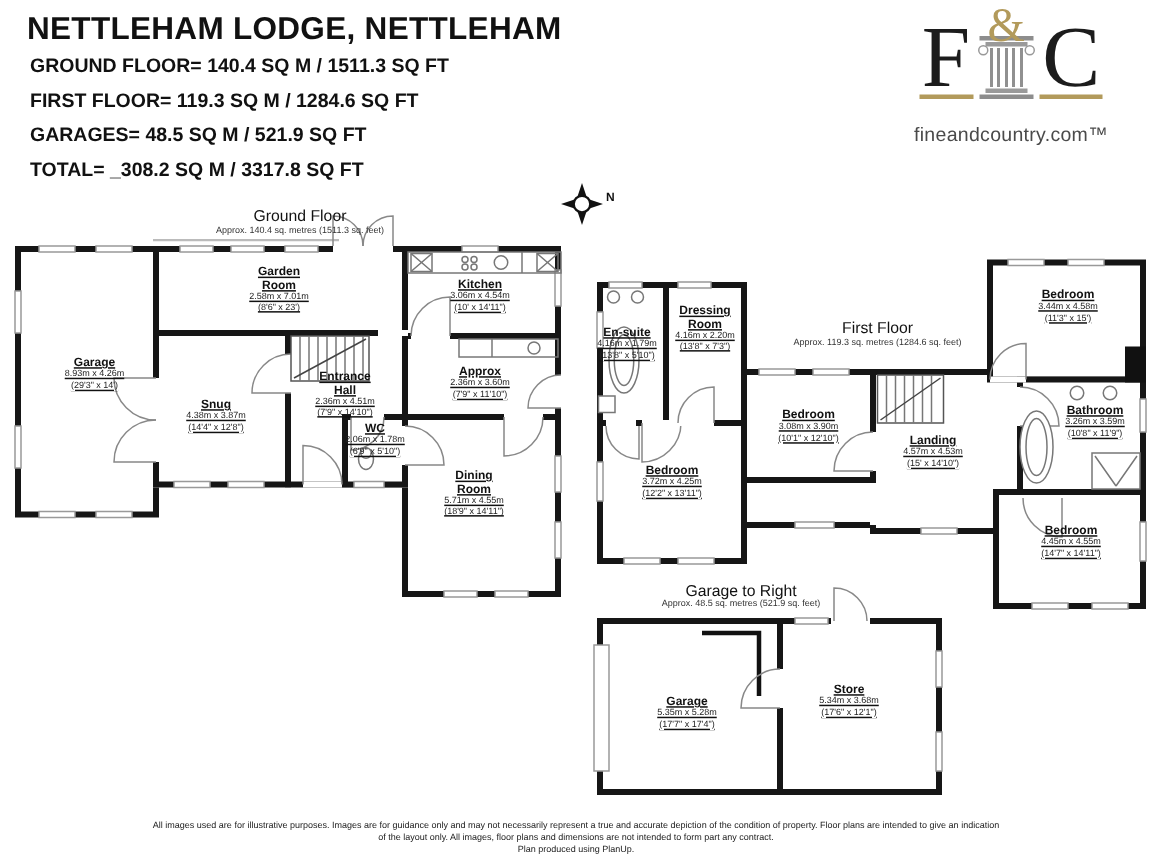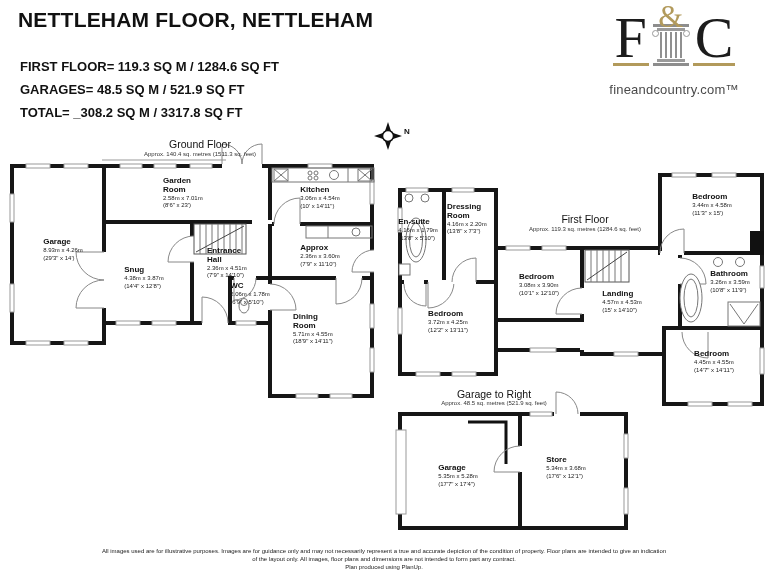--- a/index.html
+++ b/index.html
@@ -19,35 +19,36 @@
   .pl-base1{width:28px;height:3px;background:#9a9a9a;margin-top:1px;}
   .pl-base2{width:36px;height:3px;background:#8d8d8d;margin-top:1px;}
   .pl-dot{position:absolute;width:5px;height:5px;border:1px solid #999;border-radius:50%;top:24px;background:#fff;}
   .logo-web{margin-top:16px;font-size:13px;color:#4a4a4a;letter-spacing:.2px;}
   
   .plan{position:absolute;}
   .room{position:absolute;background:#fff;border:4px solid #161616;box-sizing:border-box;}
   .plan svg{position:absolute;left:0;top:0;z-index:4;pointer-events:none;}
   .plan-title{position:absolute;transform:translateX(-50%);font-size:10.5px;font-weight:normal;white-space:nowrap;z-index:5;color:#111;}
   .plan-sub{position:absolute;transform:translateX(-50%);font-size:6px;color:#333;white-space:nowrap;z-index:5;}
-  .room-label{position:absolute;transform:translate(-50%,-50%);z-index:5;}
+  .room-label{position:absolute;transform:translate(-50%,-50%);text-align:center;z-index:5;text-decoration:underline;}
   .rn{font-size:8px;font-weight:bold;line-height:1.1;max-width:46px;margin:0 auto;color:#111;}
   .rd{font-size:6px;line-height:1.3;white-space:nowrap;color:#222;}
   
   .compass{position:absolute;left:370px;top:118px;z-index:6;}
   
   .footer{position:absolute;left:0;top:547px;width:768px;text-align:center;z-index:6;}
   .footer div{font-size:6px;line-height:1.35;color:#222;}
 </style>
 </head>
 <body>
 
 <div id="canvas">
 
-  <div class="hdr-title">NETTLEHAM FLOOR, NETTLEHAM</div>
+  <div class="hdr-title">NETTLEHAM LODGE, NETTLEHAM</div>
+  <div class="hdr-line" style="top:36px">GROUND FLOOR= 140.4 SQ M / 1511.3 SQ FT</div>
   <div class="hdr-line" style="top:59px">FIRST FLOOR= 119.3 SQ M / 1284.6 SQ FT</div>
   <div class="hdr-line" style="top:82px">GARAGES= 48.5 SQ M / 521.9 SQ FT</div>
   <div class="hdr-line" style="top:105px">TOTAL= _308.2 SQ M / 3317.8 SQ FT</div>
 
   <div class="logo">
     <div class="logo-row">
       <span class="logo-letter">F</span>
       <span class="pillar">
         <span class="amp">&amp;</span>
         <span class="pl-dot" style="left:0"></span>

